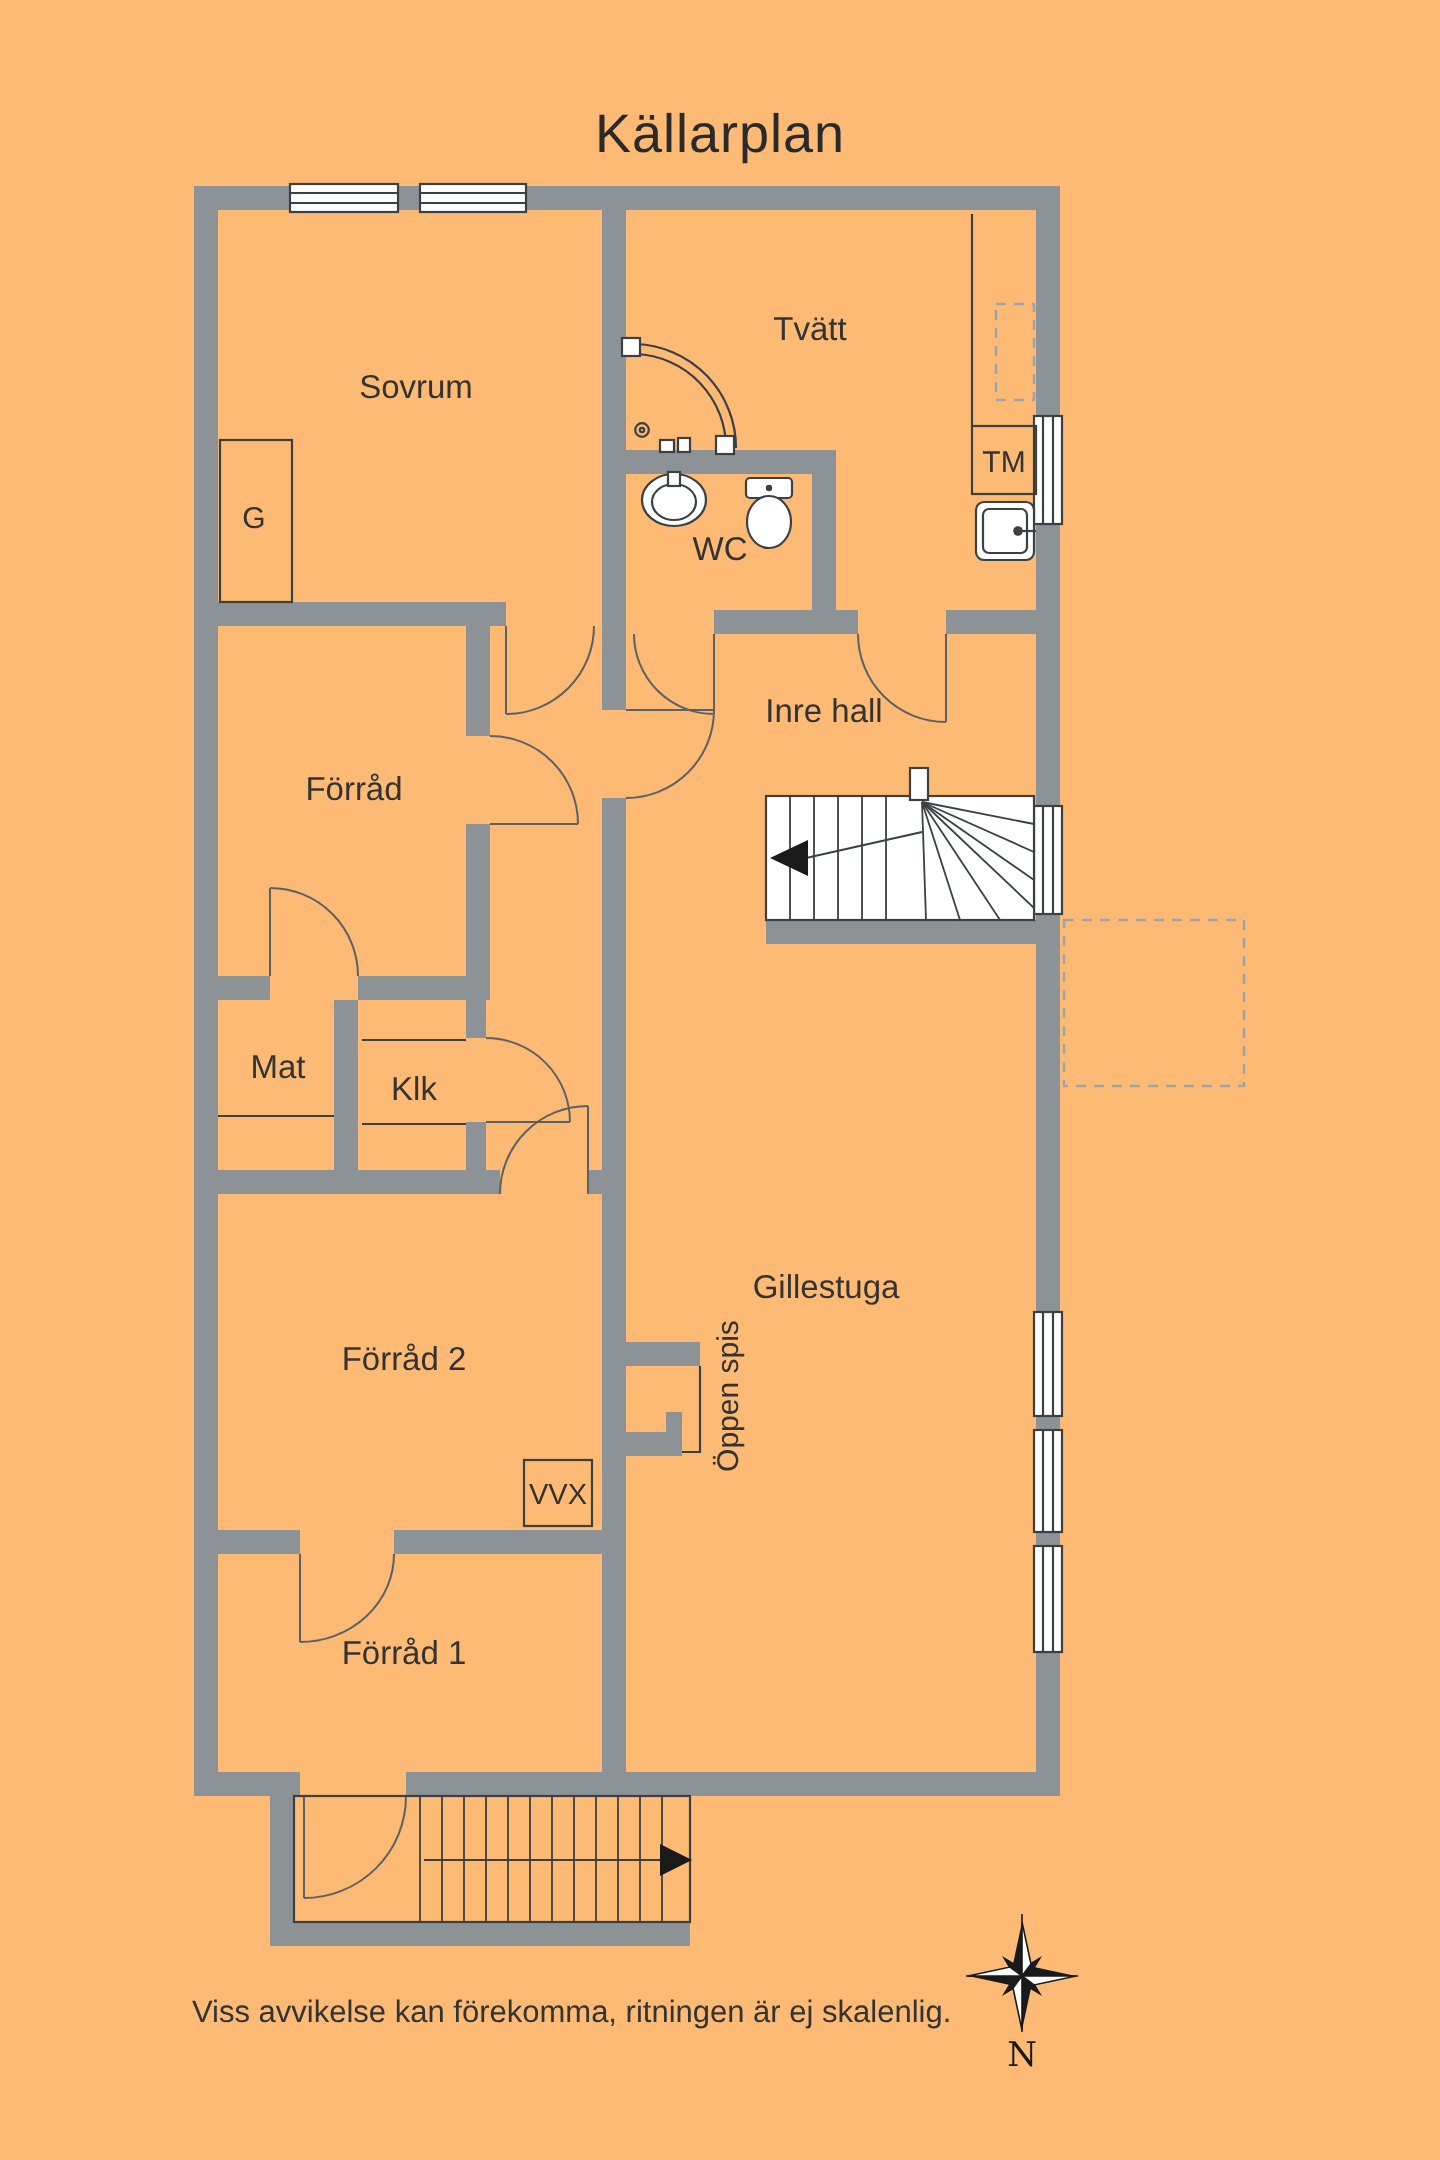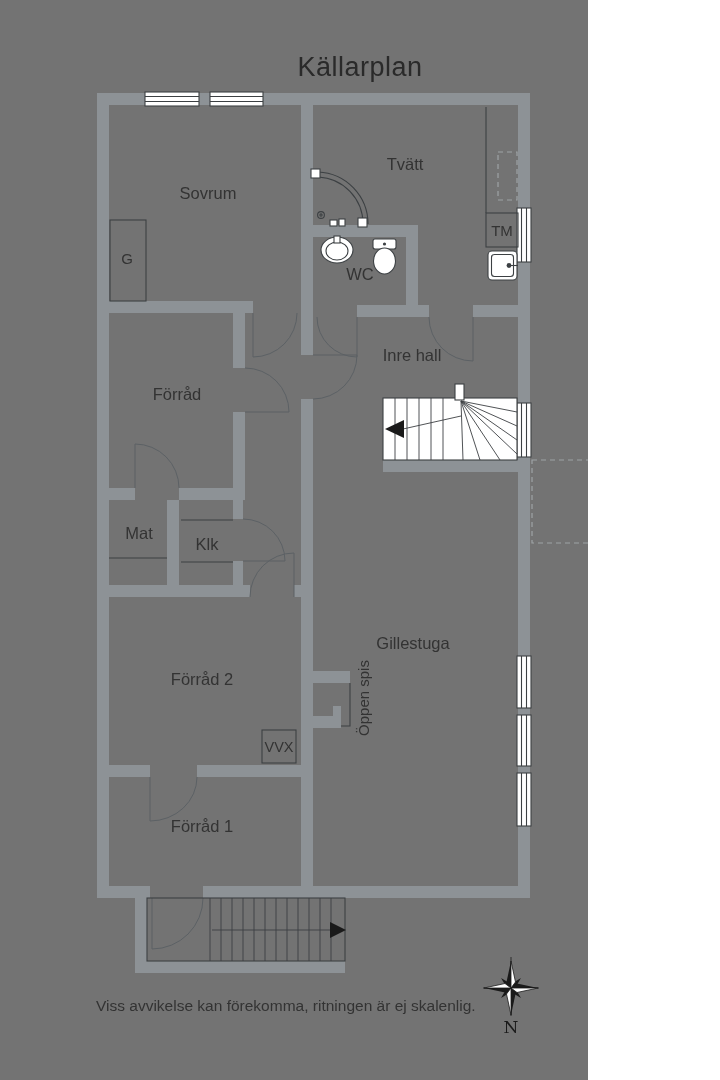--- a/index.html
+++ b/index.html
@@ -1,16 +1,16 @@
 <!DOCTYPE html>
 <html><head>
 <meta charset="utf-8">
 <style>
   html,body{margin:0;padding:0;background:#ffffff;}
-  .page{width:588px;height:1080px;position:relative;background:#737373;overflow:hidden;}
+  .page{width:720px;height:1080px;position:relative;background:#fdba74;overflow:hidden;}
   svg{display:block;}
   text{font-family:"Liberation Sans",sans-serif;fill:#333333;}
   .title{font-size:27px;fill:#2a2a2a;letter-spacing:.5px;}
   .room{font-size:16.5px;}
   .small{font-size:15px;}
   .tiny{font-size:14.5px;}
   .disc{font-size:15.5px;fill:#333333;}
   .north{font-family:"DejaVu Serif",serif;font-size:17px;fill:#1a1a1a;}
   .wall{fill:#8d9296;}
   .thin{stroke:#3c4043;stroke-width:1.1;fill:none;}

